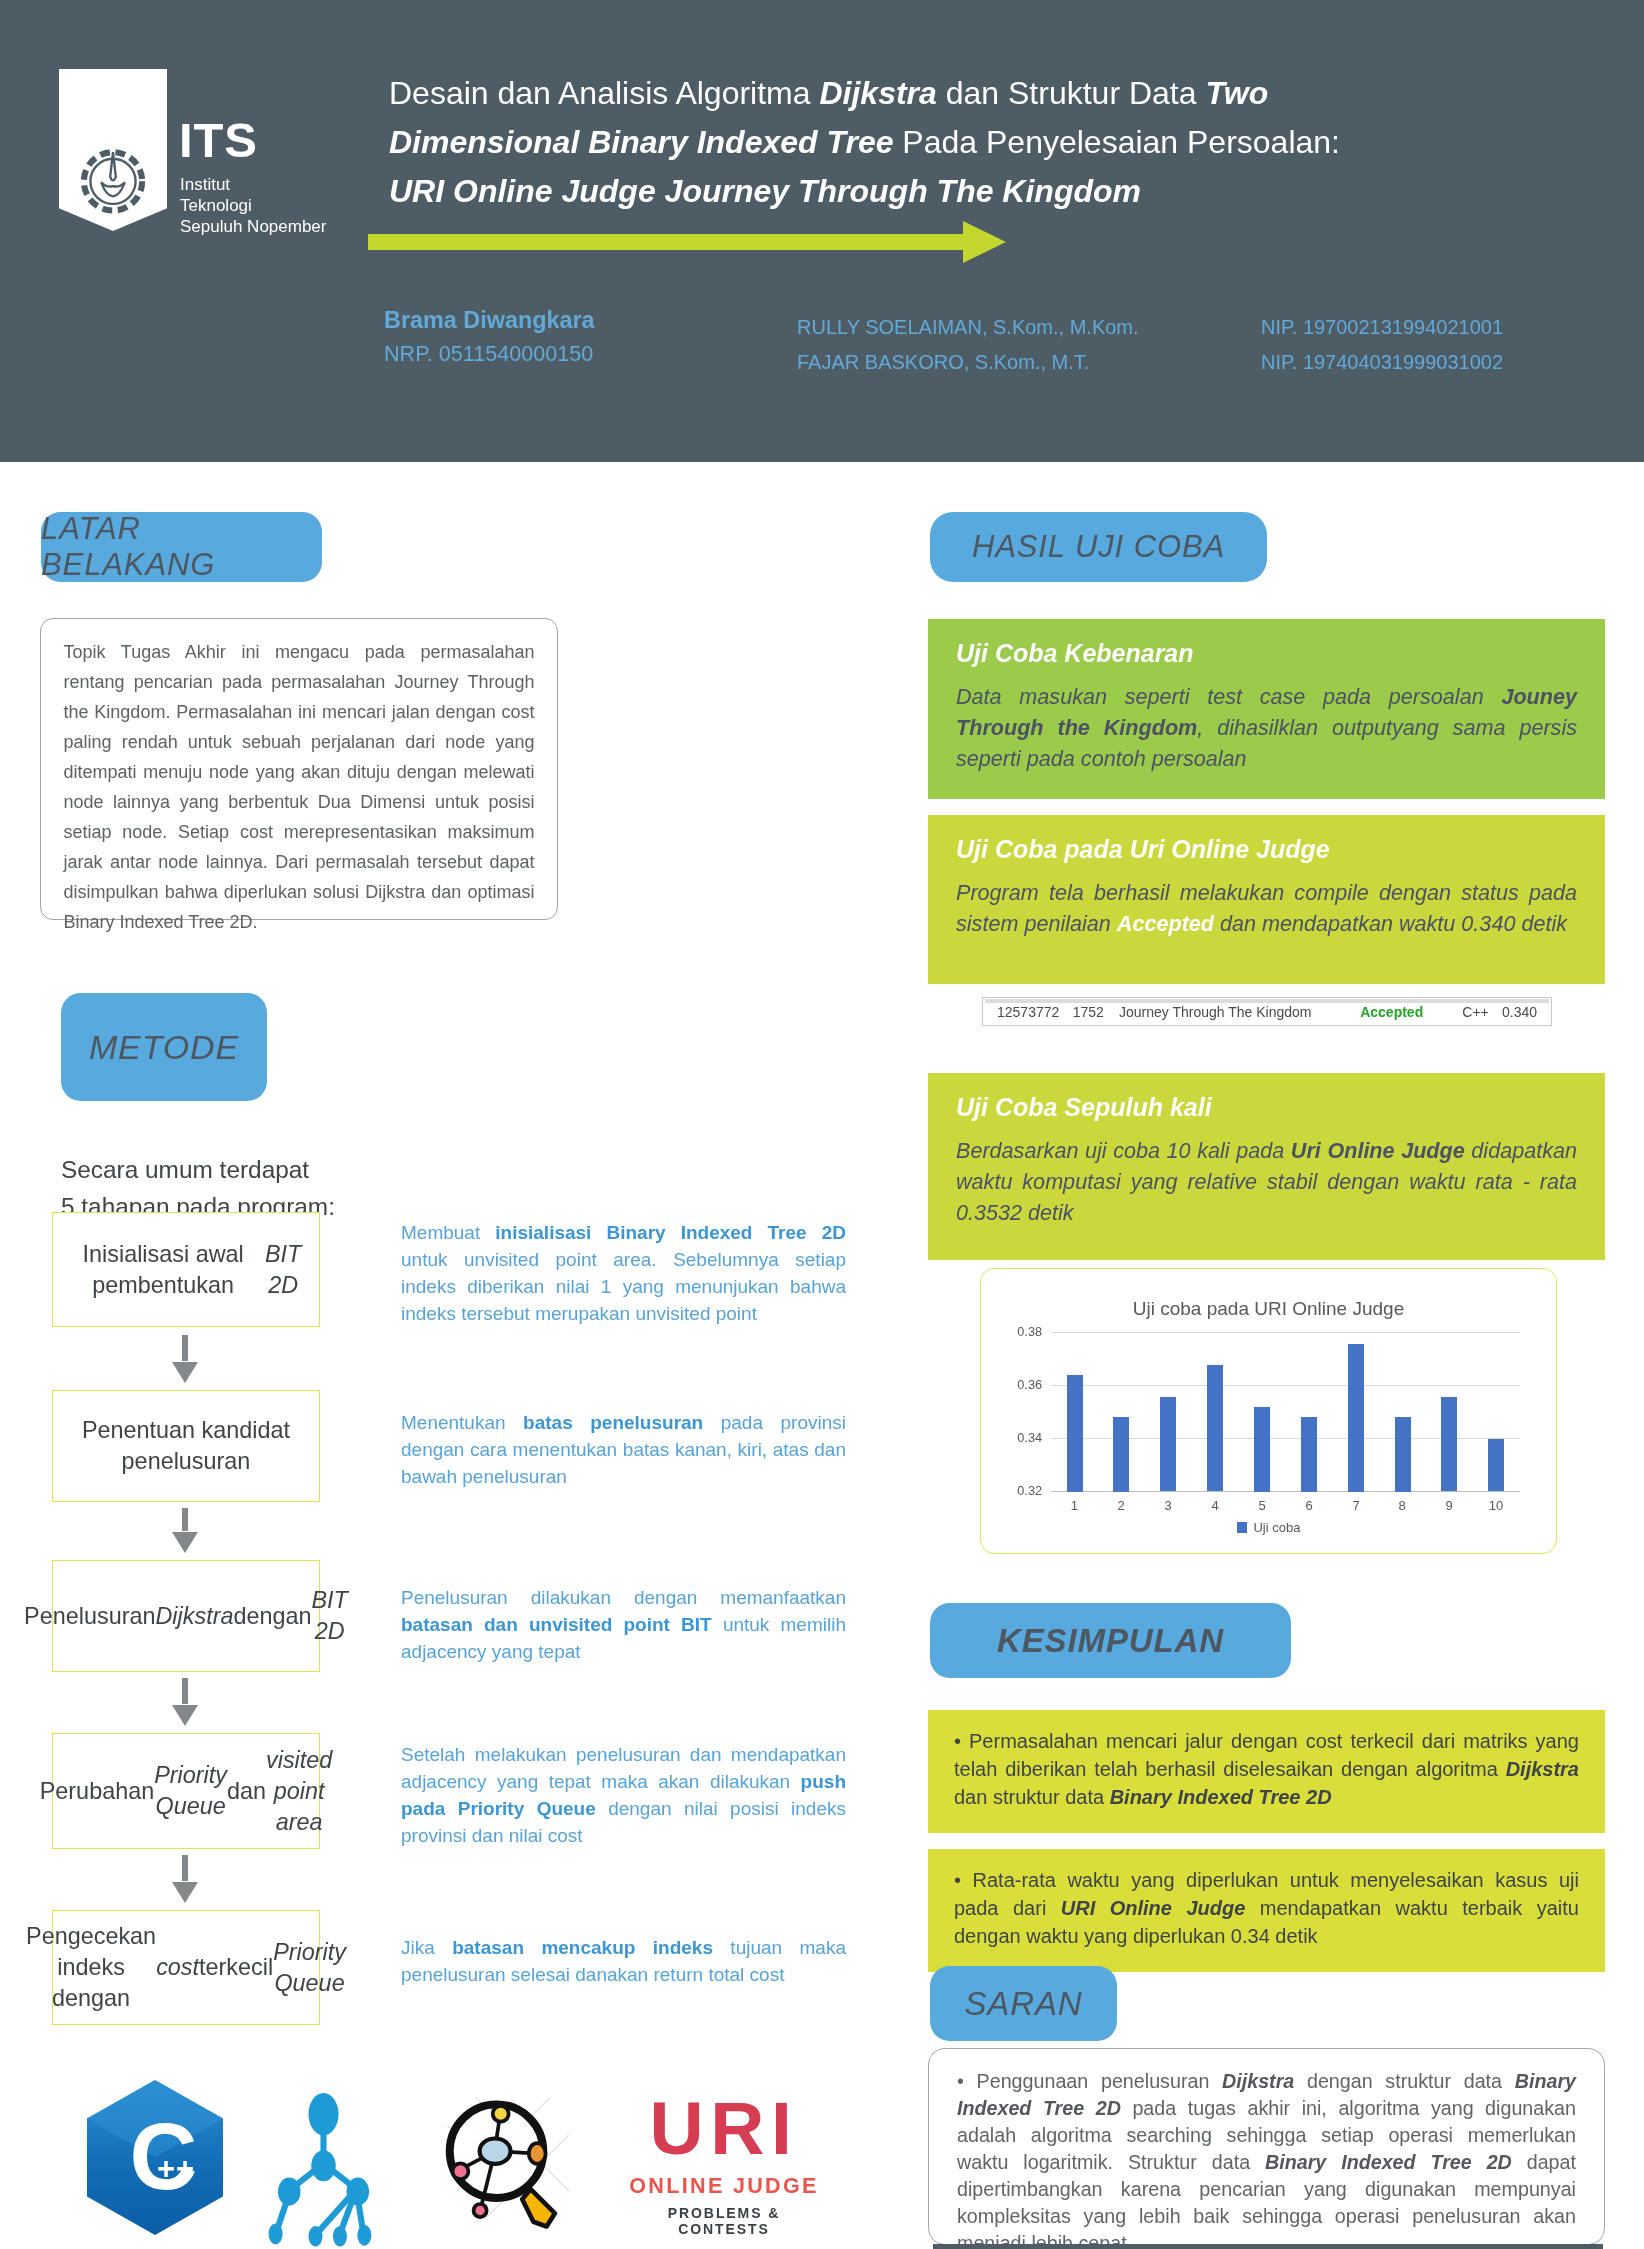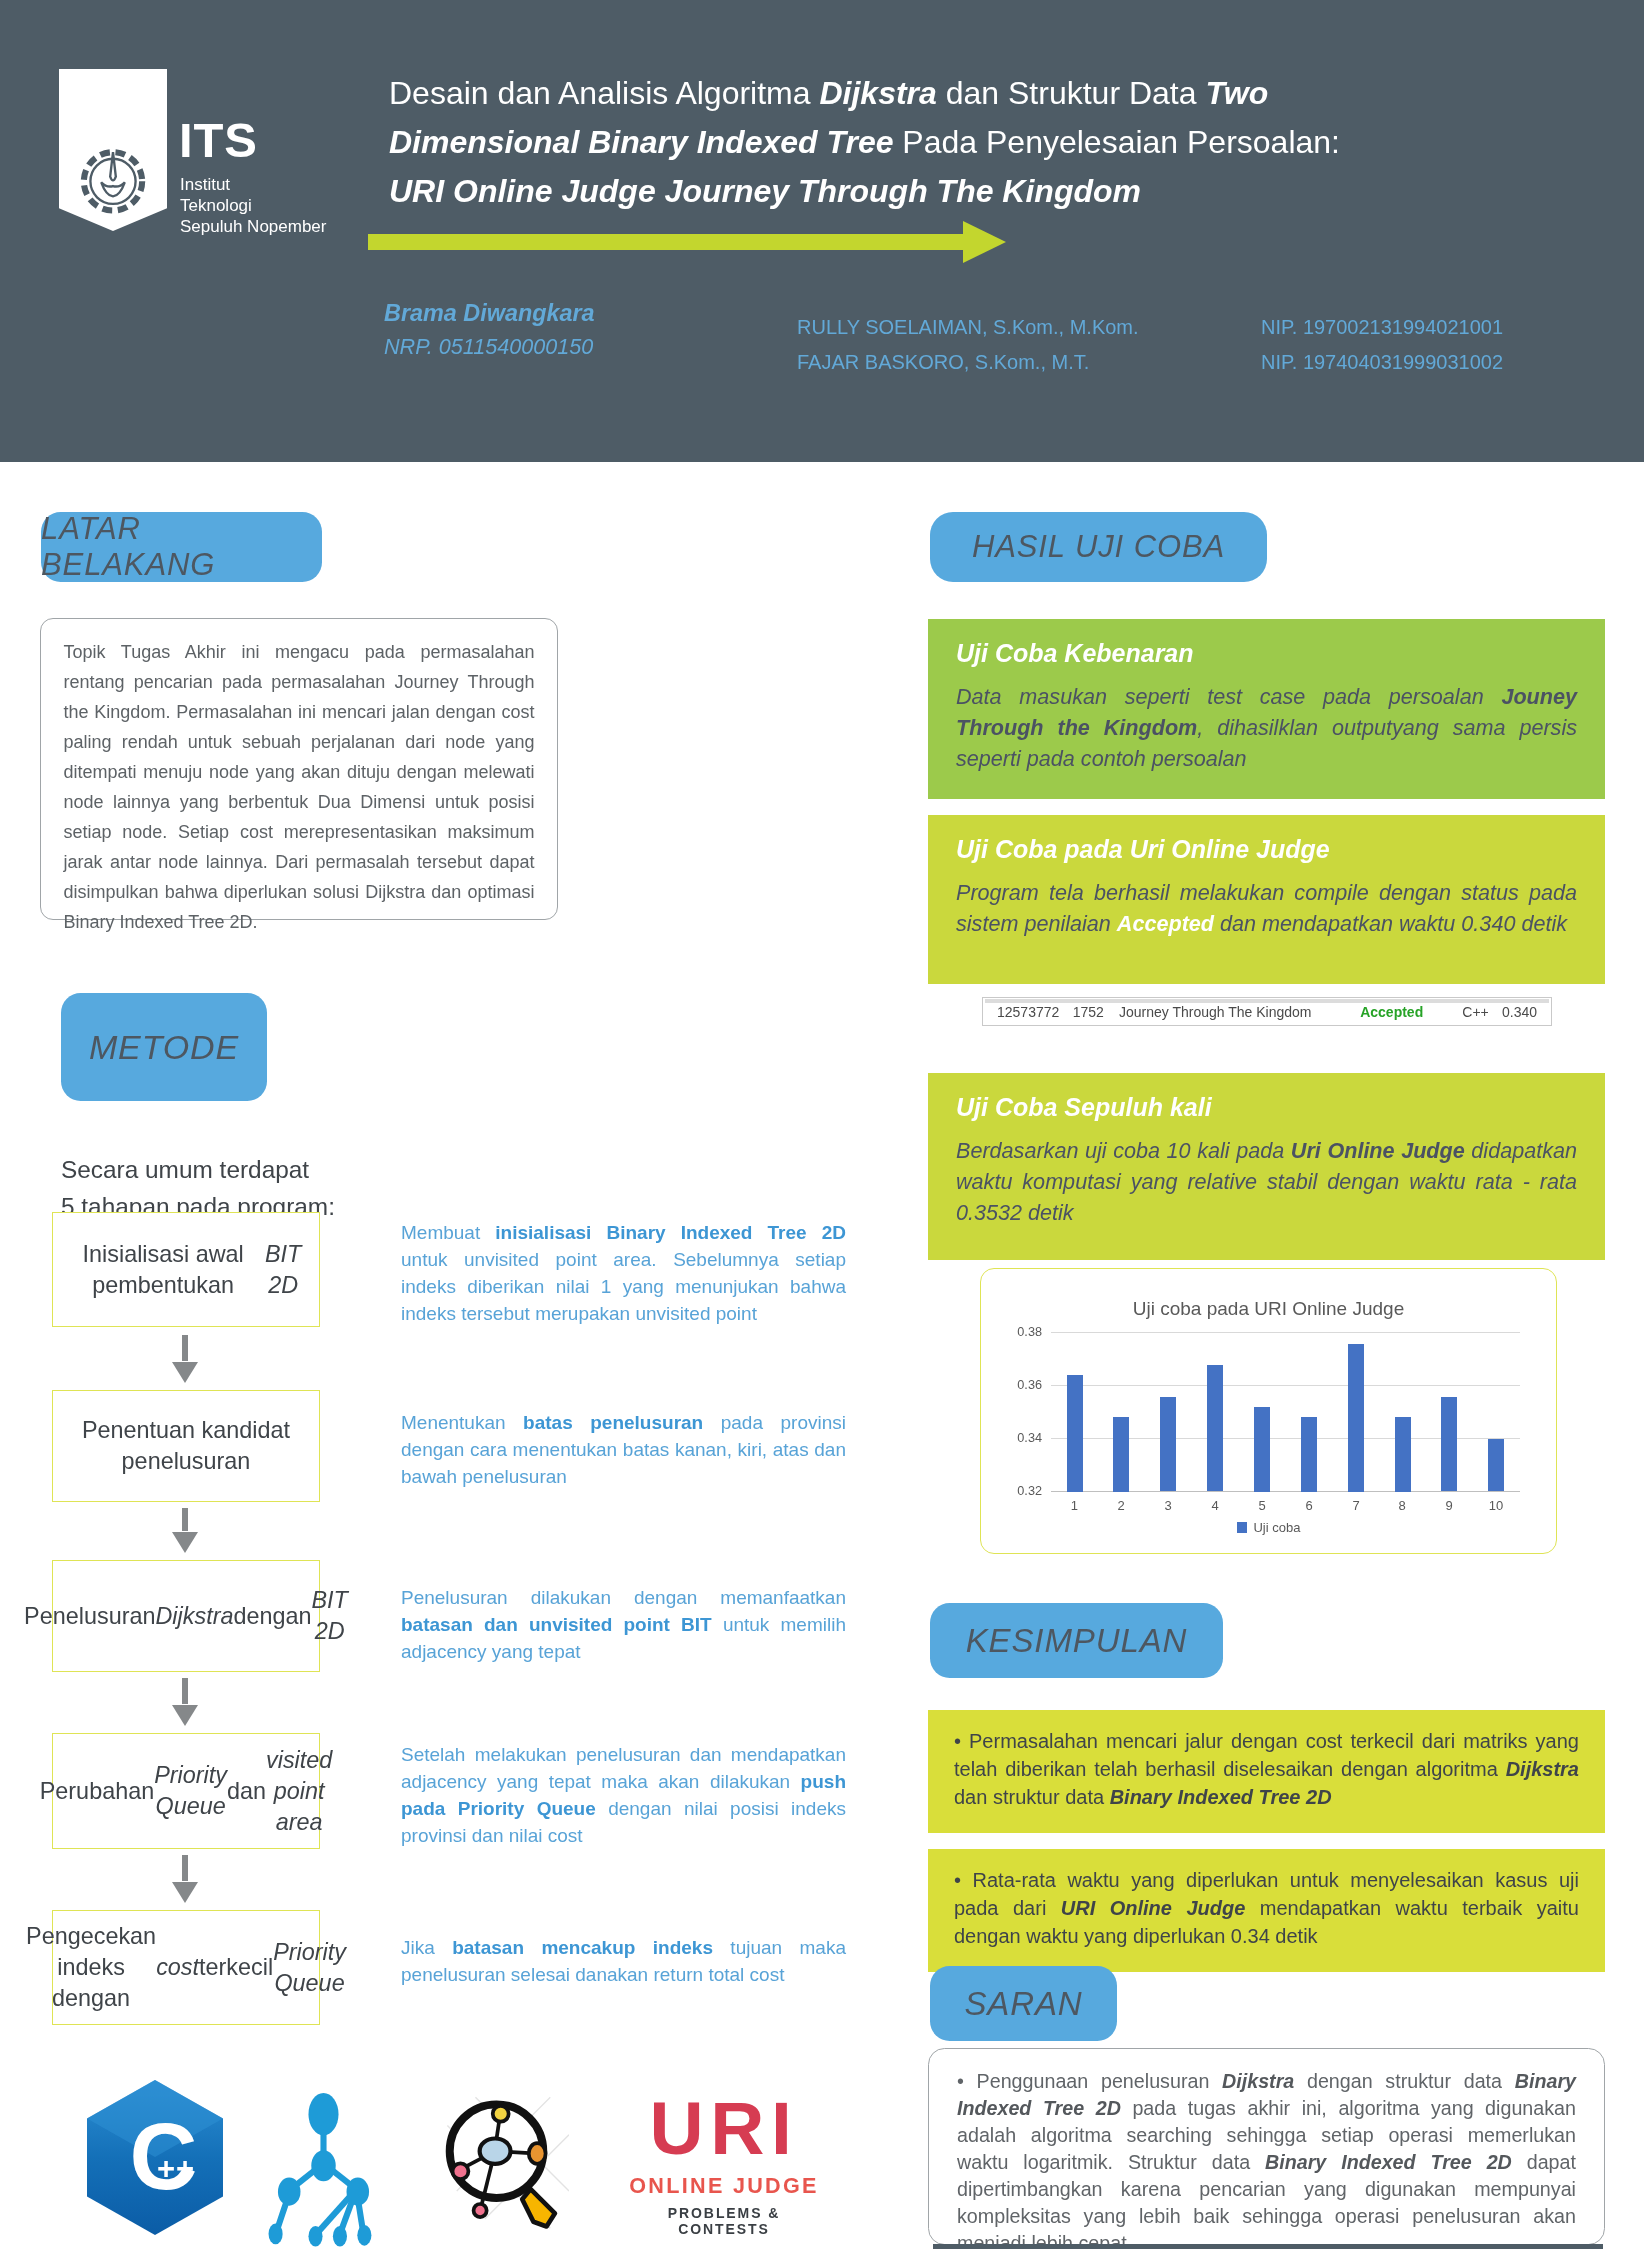--- a/index.html
+++ b/index.html
@@ -14,33 +14,33 @@
   .its-acr{position:absolute;left:179px;top:112px;color:#ffffff;font-size:49px;font-weight:bold;letter-spacing:0.9px;}
   .its-lines{position:absolute;left:180px;top:174px;color:#ffffff;font-size:17px;line-height:21px;font-weight:300;}
   .title{position:absolute;left:389px;top:69px;width:1125px;color:#ffffff;font-size:32px;line-height:49px;white-space:nowrap;}
   .title .seg-bi{font-weight:bold;font-style:italic;}
   .hdr-arrow{position:absolute;left:368px;top:234px;width:595px;height:16px;background:var(--arrow-green,#c3d62e);}
   .hdr-arrow-head{position:absolute;right:-43px;top:-13px;width:0;height:0;
                   border-top:21px solid transparent;border-bottom:21px solid transparent;
                   border-left:43px solid var(--arrow-green,#c3d62e);}
   .dept{position:absolute;left:42px;top:307px;color:var(--head-blue,#62a9d8);font-size:20.6px;line-height:31px;font-weight:300;}
   .dept .b1{font-weight:bold;}
-  .author{position:absolute;left:384px;top:297px;color:var(--head-blue,#62a9d8);font-size:21.6px;line-height:33px;font-weight:300;font-style:italic;}
+  .author{position:absolute;left:384px;top:304px;color:var(--head-blue,#62a9d8);font-size:21.6px;line-height:33px;font-weight:300;}
   .author .b1{font-weight:bold;font-size:23.4px;}
   .sups{position:absolute;left:797px;top:310px;color:var(--head-blue,#62a9d8);font-size:20px;line-height:35px;font-weight:300;}
   .nips{position:absolute;left:1261px;top:310px;color:var(--head-blue,#62a9d8);font-size:20px;line-height:35px;font-weight:300;}
 
   
   .badge{position:absolute;background:var(--badge-blue,#57a9de);border-radius:19.7px;
          display:flex;align-items:center;justify-content:center;
          color:var(--badge-text,#4d5761);font-style:italic;font-size:31px;letter-spacing:0.9px;}
   .badge-lb{left:41px;top:512px;width:281px;height:70px;}
   .badge-huc{left:930px;top:512px;width:337px;height:70px;border-radius:23px;}
   .badge-met{left:61px;top:993px;width:206px;height:108px;font-size:34px;}
-  .badge-kes{left:930px;top:1603px;width:293px;height:75px;font-size:33px;}
+  .badge-kes{left:930px;top:1603px;width:361px;height:75px;font-size:33px;font-weight:bold;}
   .badge-sar{left:930px;top:1966px;width:187px;height:75px;font-size:33px;}
 
   
   .lb-box{position:absolute;left:40px;top:618px;width:518px;height:302px;background:#fff;
           border:1.4px solid #a0a5a8;border-radius:13px;box-sizing:border-box;padding:18px 22.5px;
           color:var(--gray-text,#5d6266);font-size:18px;line-height:30px;text-align:justify;font-weight:300;}
   .met-intro{position:absolute;left:61px;top:1151px;color:var(--flow-text,#3f4449);font-size:24.4px;line-height:37px;}
   .flow-box{position:absolute;left:52px;width:268px;background:#fff;border:1.4px solid var(--flow-border,#dfe455);
             box-sizing:border-box;display:flex;align-items:center;justify-content:center;text-align:center;
             color:var(--flow-text,#3f4449);font-size:23.4px;line-height:31px;padding:7.5px 13px;}

